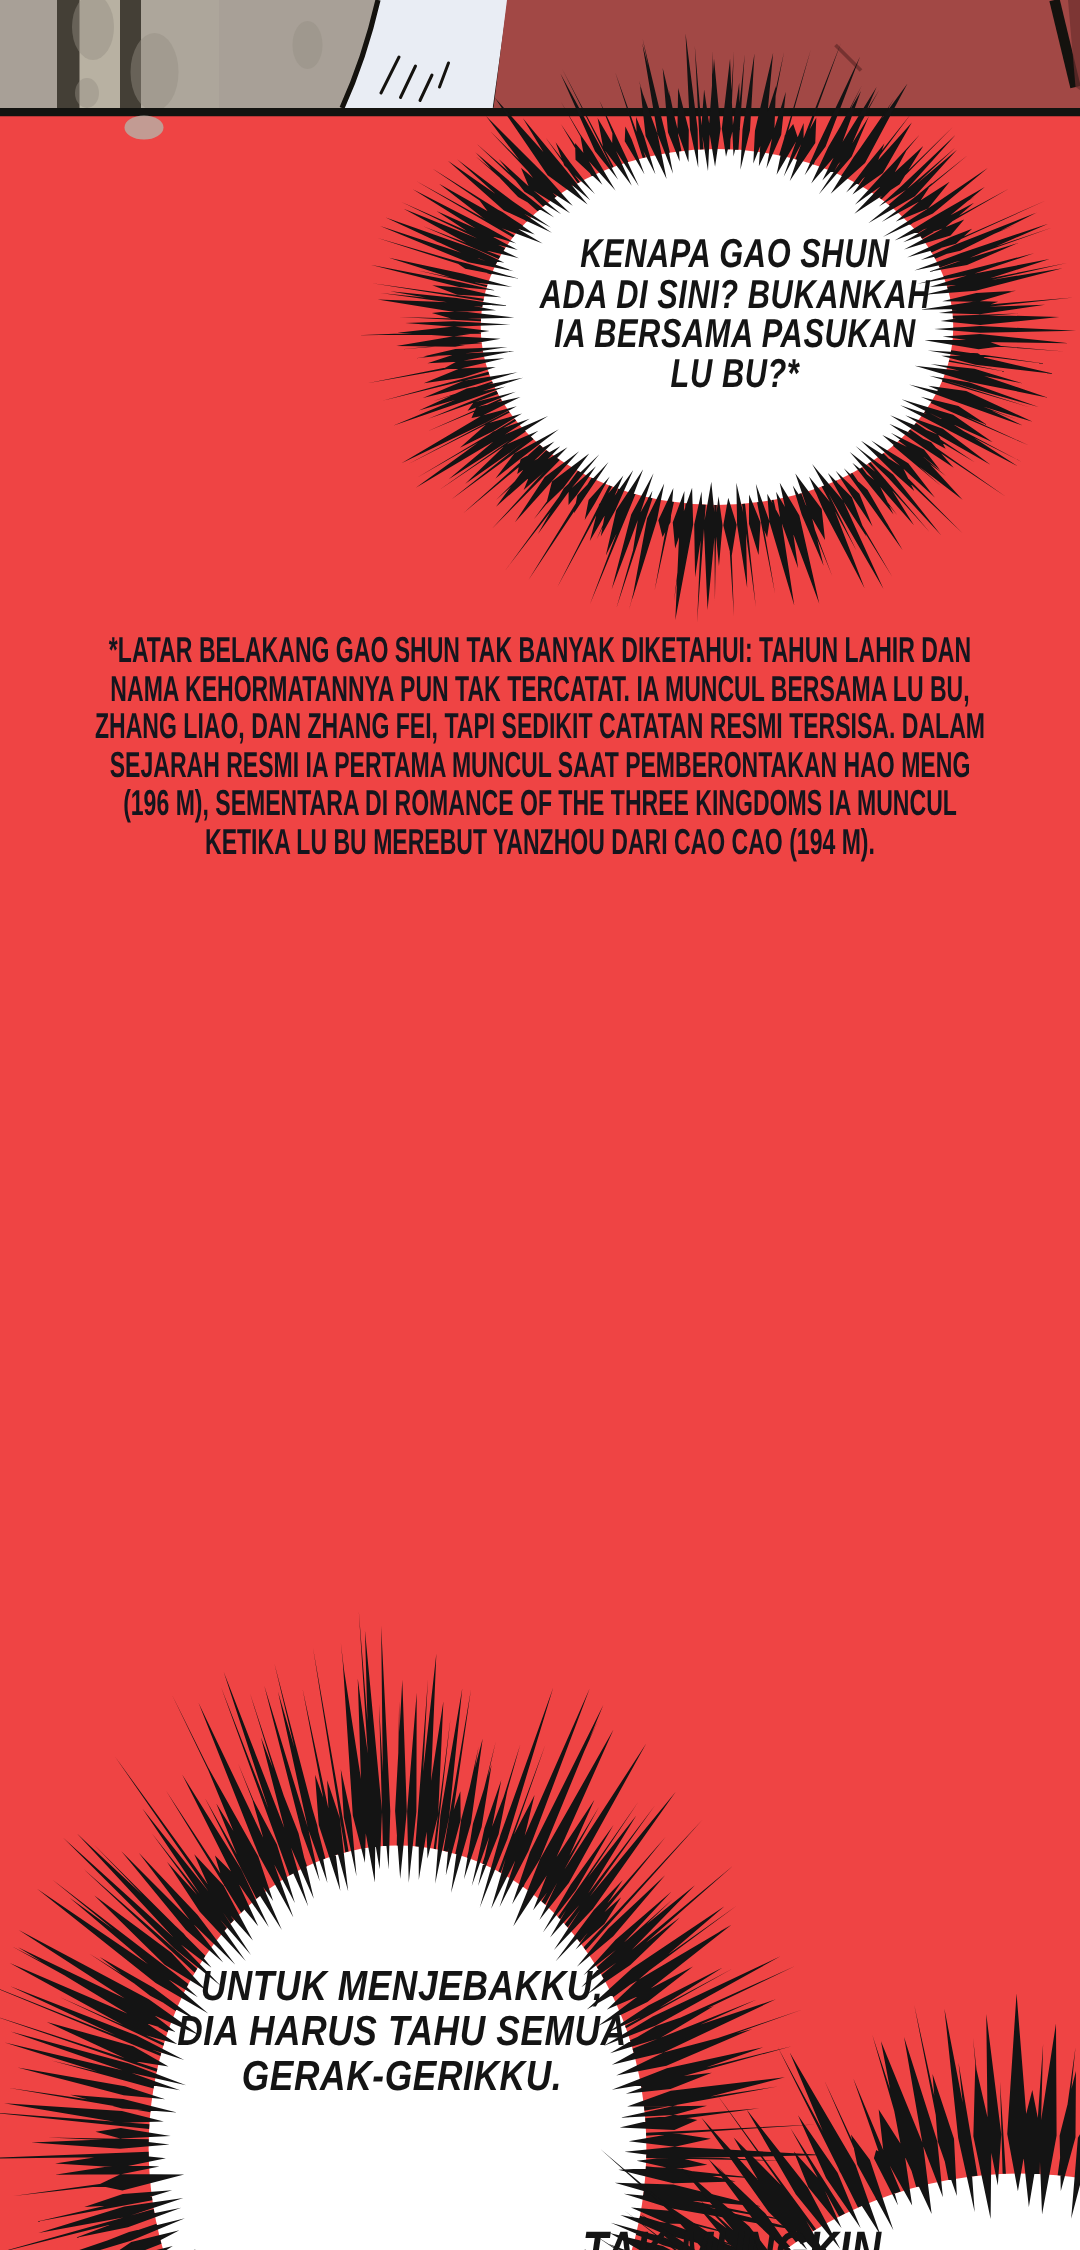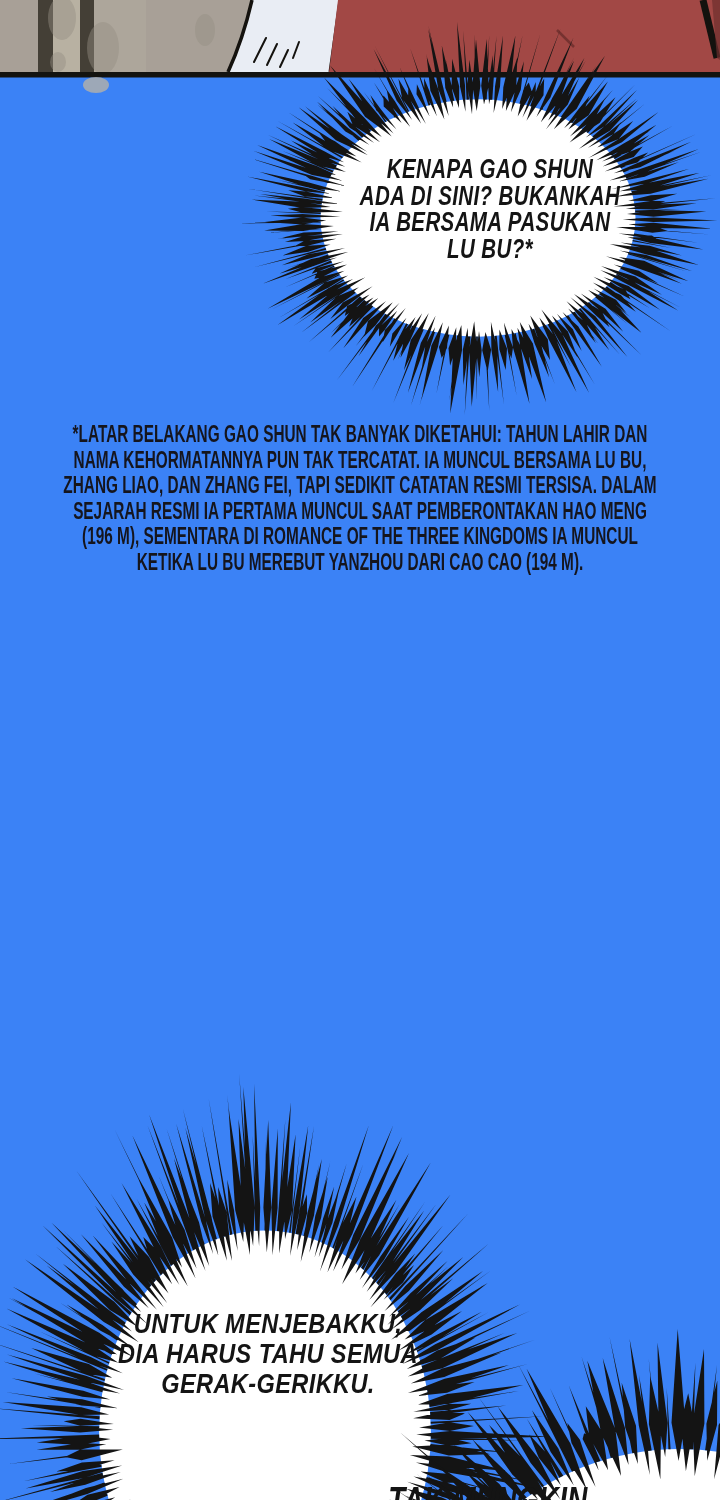--- a/index.html
+++ b/index.html
@@ -1,18 +1,18 @@
 <!DOCTYPE html>
 <html><head>
 <meta charset="utf-8">
 <style>
   html,body{margin:0;padding:0;background:#ffffff;}
   #stage{
     position:relative;width:720px;height:1500px;margin:0 auto;
-    background:#3b82f6;overflow:hidden;
+    background:#ef4444;overflow:hidden;
     font-family:"Liberation Sans",sans-serif;
   }
   #panel-art{position:absolute;left:0;top:0;z-index:1;display:block;}
   #burst-art{position:absolute;left:0;top:0;z-index:2;display:block;pointer-events:none;}
   .txt{
     position:absolute;z-index:3;text-align:center;white-space:pre-line;
     font-weight:700;color:#141414;transform-origin:50% 0;
   }
   .comic{font-style:italic;letter-spacing:.5px;}
   #bubble-top-text{left:240px;top:156px;width:500px;font-size:27px;line-height:26.5px;transform:scaleX(.76);}

